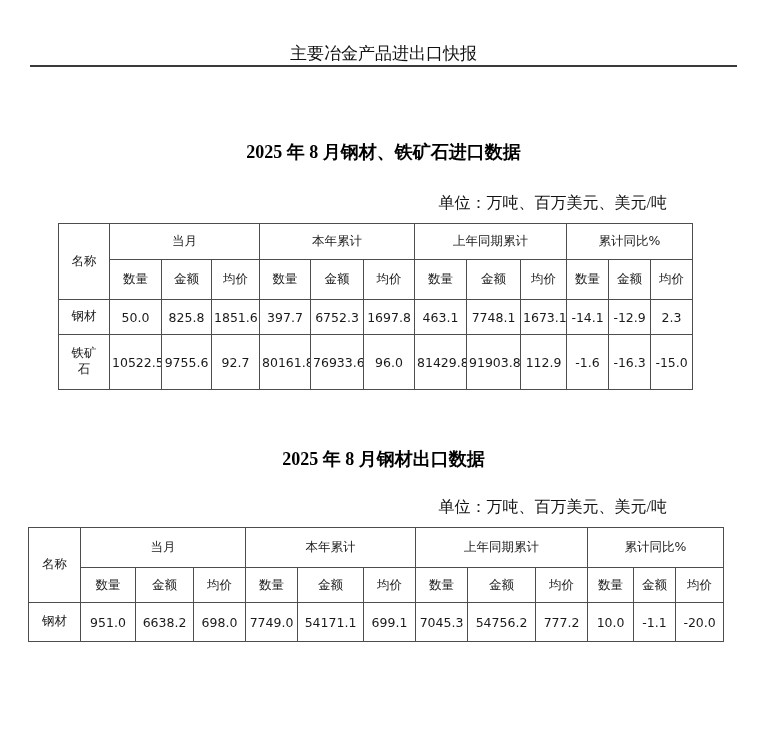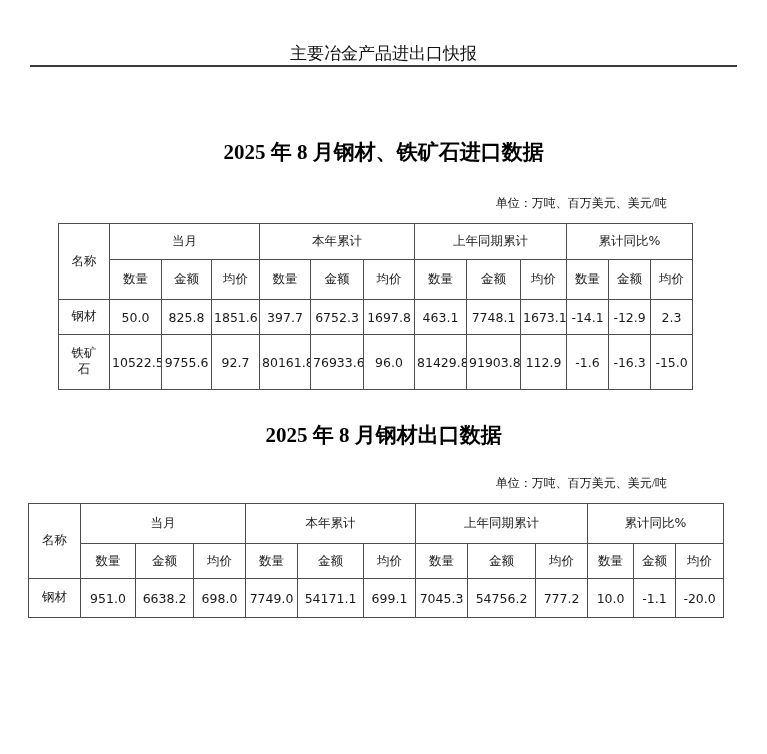--- a/index.html
+++ b/index.html
@@ -21,31 +21,31 @@
   .header-rule {
     margin:4px 30px 0 30px;
     border-top:2px solid #3a3a3a;
     height:0;
   }
   .section-title {
     margin:0;
     text-align:center;
     font-family:"Liberation Serif","DejaVu Serif",serif;
     font-weight:bold;
-    font-size:21px;
+    font-size:18px;
     line-height:26px;
     color:#000;
   }
   .title-import { margin-top:72px; }
-  .title-export { margin-top:32px; }
+  .title-export { margin-top:56px; }
   .unit-note {
     text-align:right;
     margin:31px 100px 0 0;
     font-family:"Liberation Serif","DejaVu Serif",serif;
-    font-size:12px;
+    font-size:16px;
     line-height:14px;
     color:#111;
   }
   .unit-export { margin-top:28px; }
   table.data-table {
     border-collapse:collapse;
     table-layout:fixed;
     margin-top:13px;
   }
   table.t1 { width:634px; margin-left:58px; }

